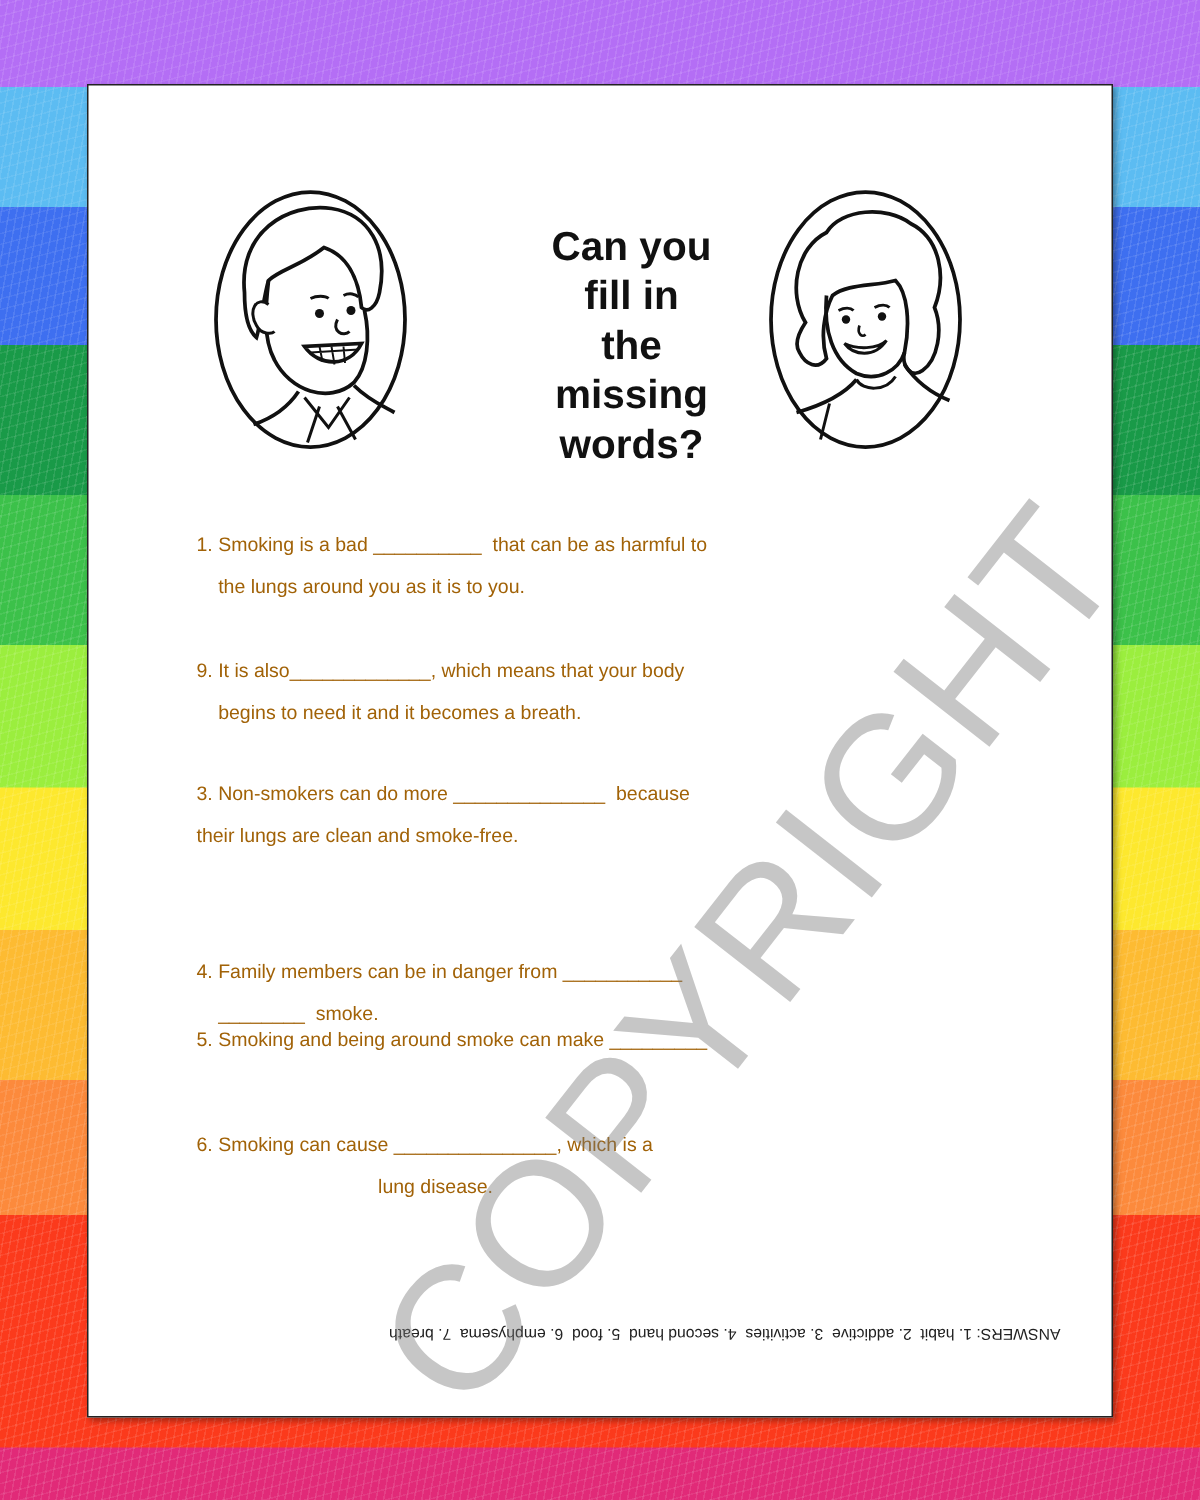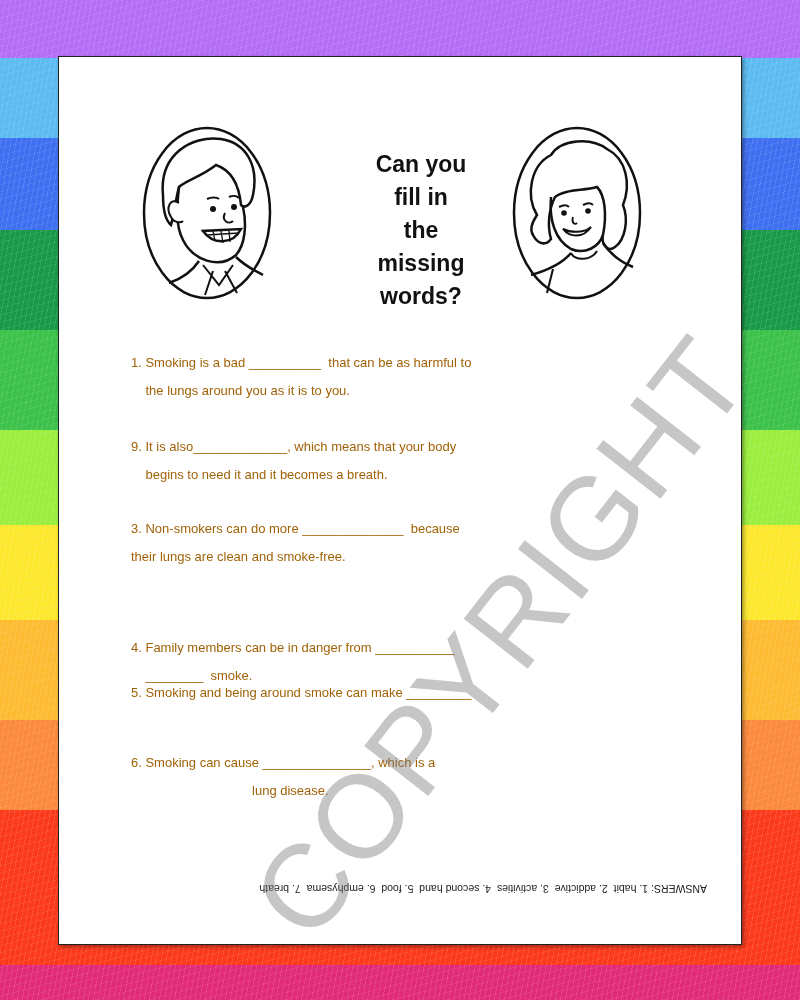--- a/index.html
+++ b/index.html
@@ -20,21 +20,21 @@
     position:absolute; left:58px; top:56px; width:682px; height:887px;
     background:#fff; border:1.5px solid #222;
     box-shadow: 2px 2px 4px rgba(0,0,0,0.35);
   }
   .portrait {
     position:absolute; width:132px; height:176px;
   }
   .portrait svg { width:100%; height:100%; display:block; }
   .title {
     position:absolute; left:272px; top:91px; width:180px;
-    text-align:center; font-weight:bold; font-size:23px; line-height:33px; color:#111;
+    text-align:center; font-weight:bold; font-size:27px; line-height:33px; color:#111;
   }
   .title span { display:block; }
   .q {
     position:absolute; font-size:13px; line-height:28px; color:#a16207;
   }
   .q .line { display:block; white-space:pre; }
   .answers {
     position:absolute; left:128px; top:826px; width:520px;
     font-size:10.5px; color:#222; transform:rotate(180deg);
     text-align:left; white-space:pre;

